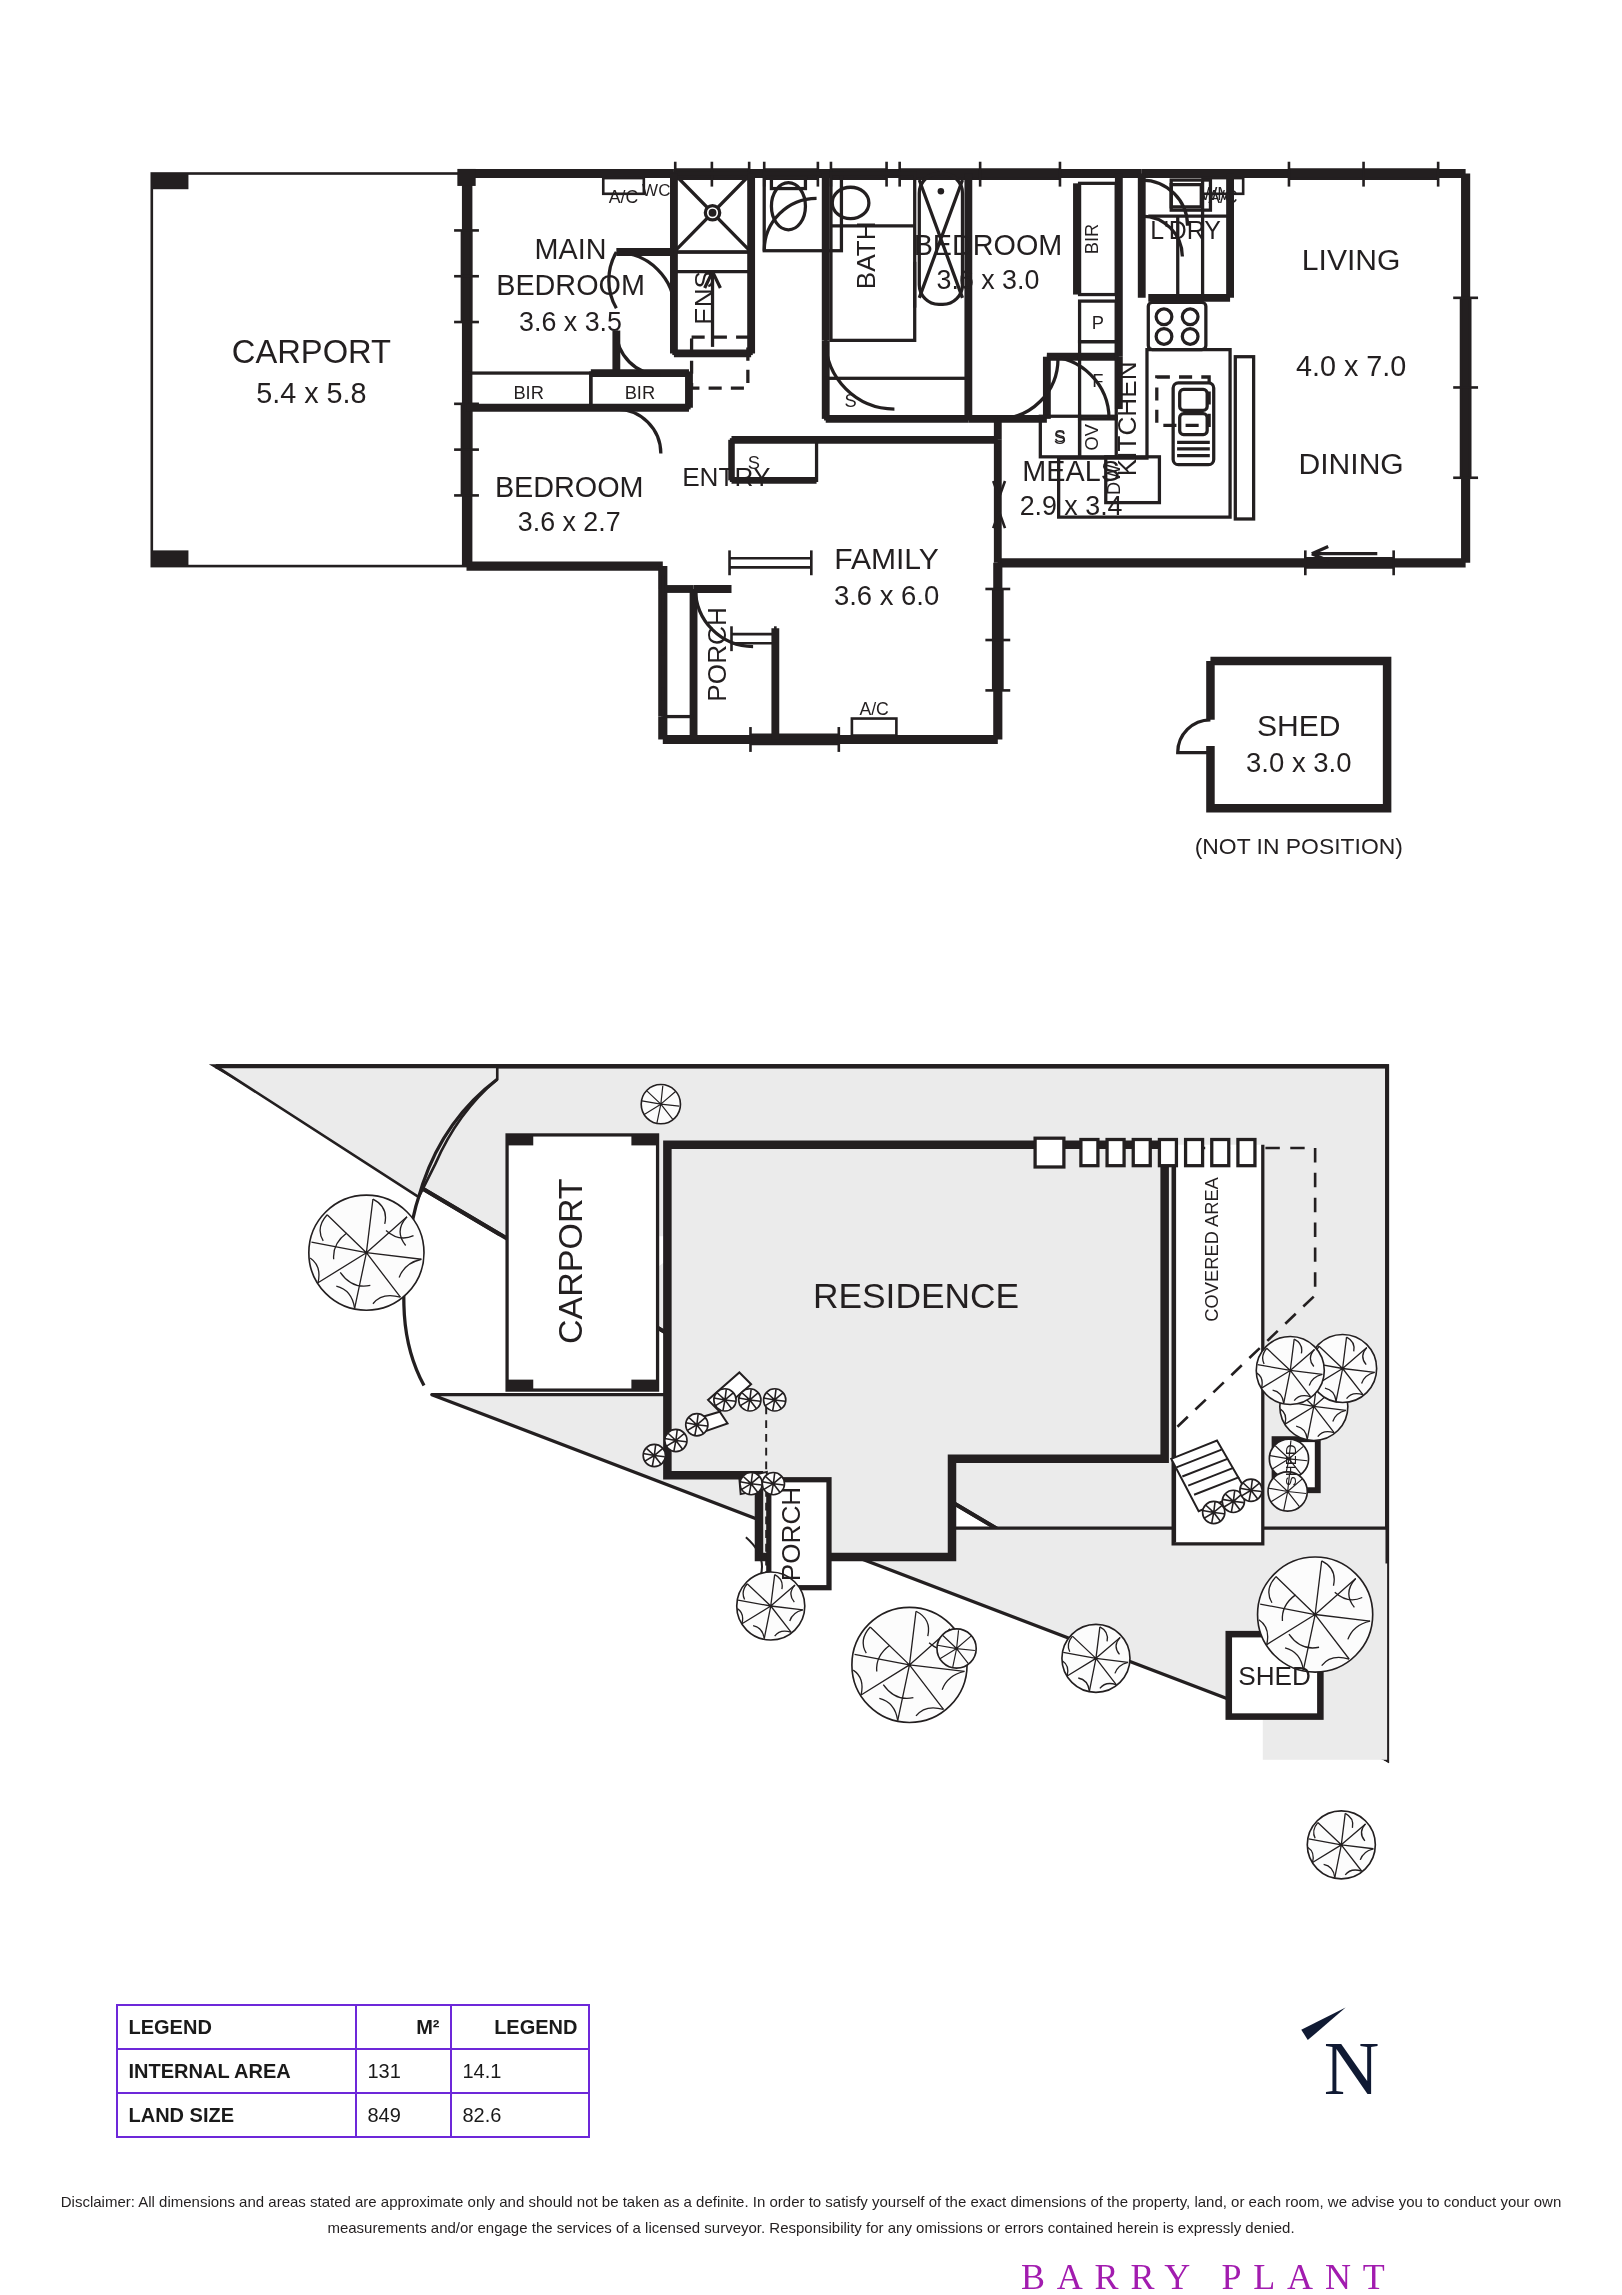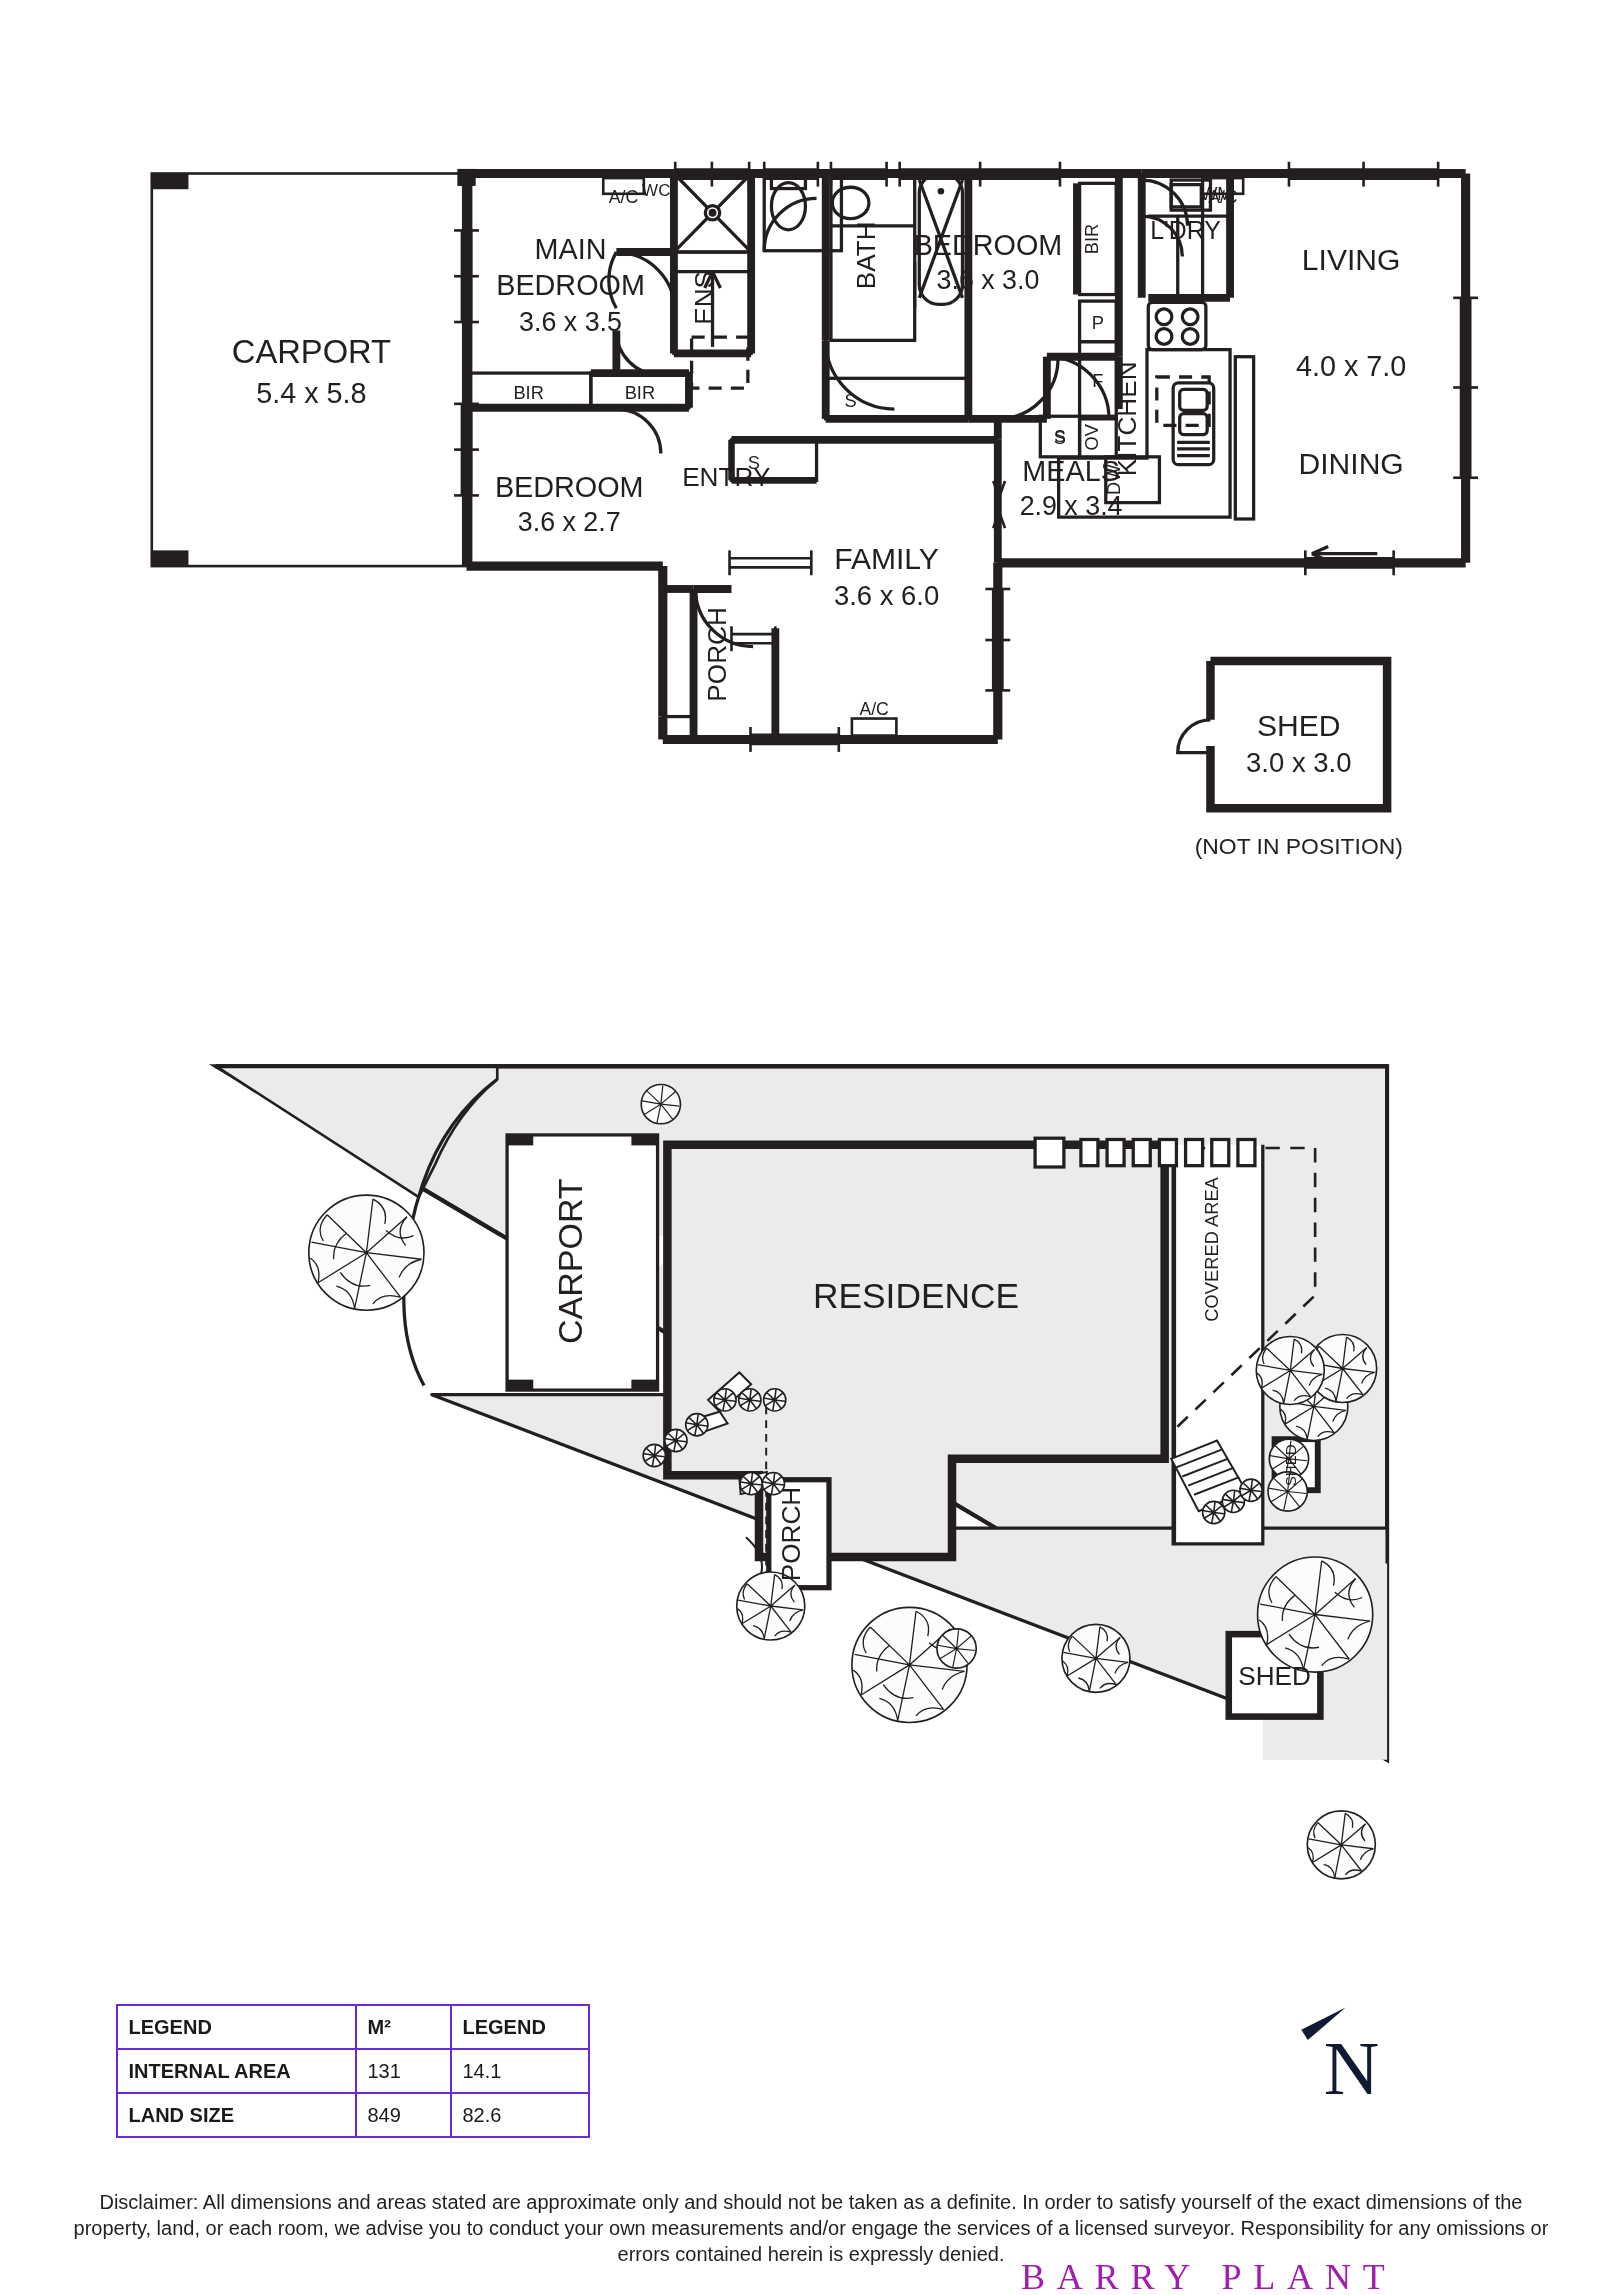--- a/index.html
+++ b/index.html
@@ -1,25 +1,25 @@
 <!DOCTYPE html>
 <html style="font-size:10.5px"><head>
 <meta charset="utf-8">
 <style>
   html,body{margin:0;padding:0;background:#fff;}
   body{width:1622px;height:2295px;position:relative;font-family:"Liberation Sans",sans-serif;color:#1a1a1a;overflow:hidden;}
   .stage{position:absolute;inset:0;}
   svg{display:block;}
   .wm{position:absolute;left:1021px;top:2212px;font-family:"Liberation Serif",serif;font-size:36px;letter-spacing:11.8px;color:#a21caf;font-weight:400;white-space:nowrap;z-index:0;margin-top:44px;}
-  .disclaimer{position:absolute;left:0;top:2189px;width:1622px;text-align:center;font-size:20px;line-height:26px;color:#231f20;z-index:2;padding:0 59px;box-sizing:border-box;}
+  .disclaimer{position:absolute;left:0;top:2189px;width:1622px;text-align:center;font-size:15px;line-height:26px;color:#231f20;z-index:2;padding:0 59px;box-sizing:border-box;}
   .legend{position:absolute;left:116px;top:2004px;z-index:2;}
   table.legendtbl{border-collapse:collapse;}
   table.legendtbl td{border:2px solid #6d28d9;font-size:20px;font-weight:bold;padding:6.5px 10.5px;height:29px;}
   table.legendtbl td.c{font-weight:normal;}
-  table.legendtbl td.ch{text-align:left;font-weight:bold;}
+  table.legendtbl td.ch{text-align:right;font-weight:bold;}
   table.legendtbl td.w1{width:216px;}
   table.legendtbl td.w2{width:72px;}
   table.legendtbl td.w3{width:115px;}
   .north{position:absolute;left:1283px;top:1989px;z-index:2;}
 </style>
 </head>
 <body>
 
 <div class="stage">
 

